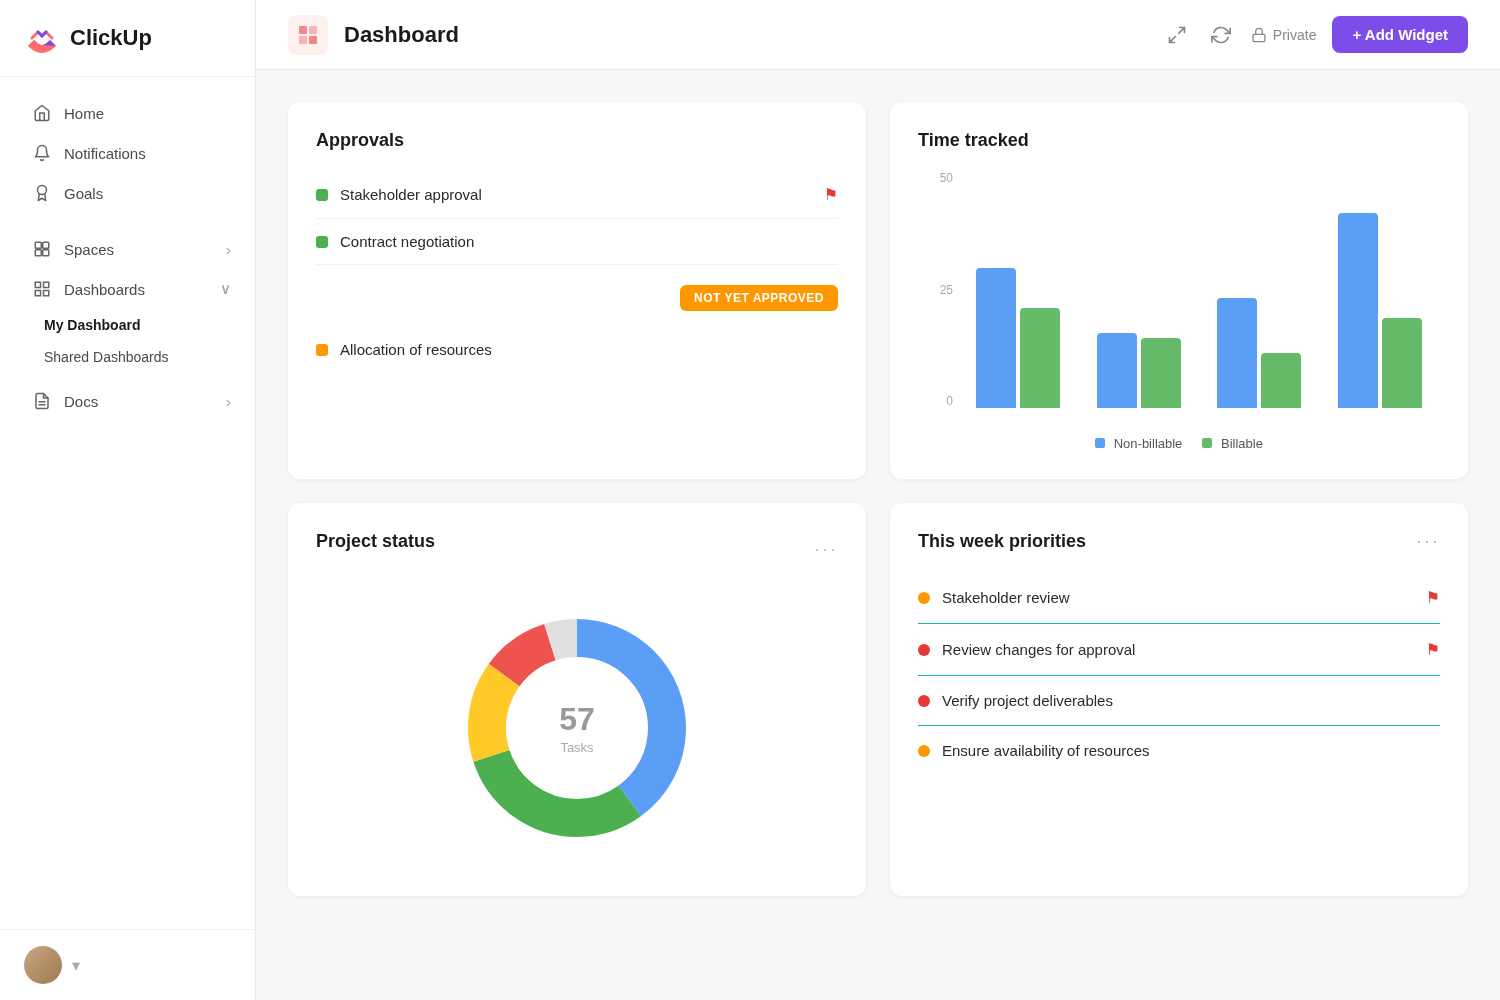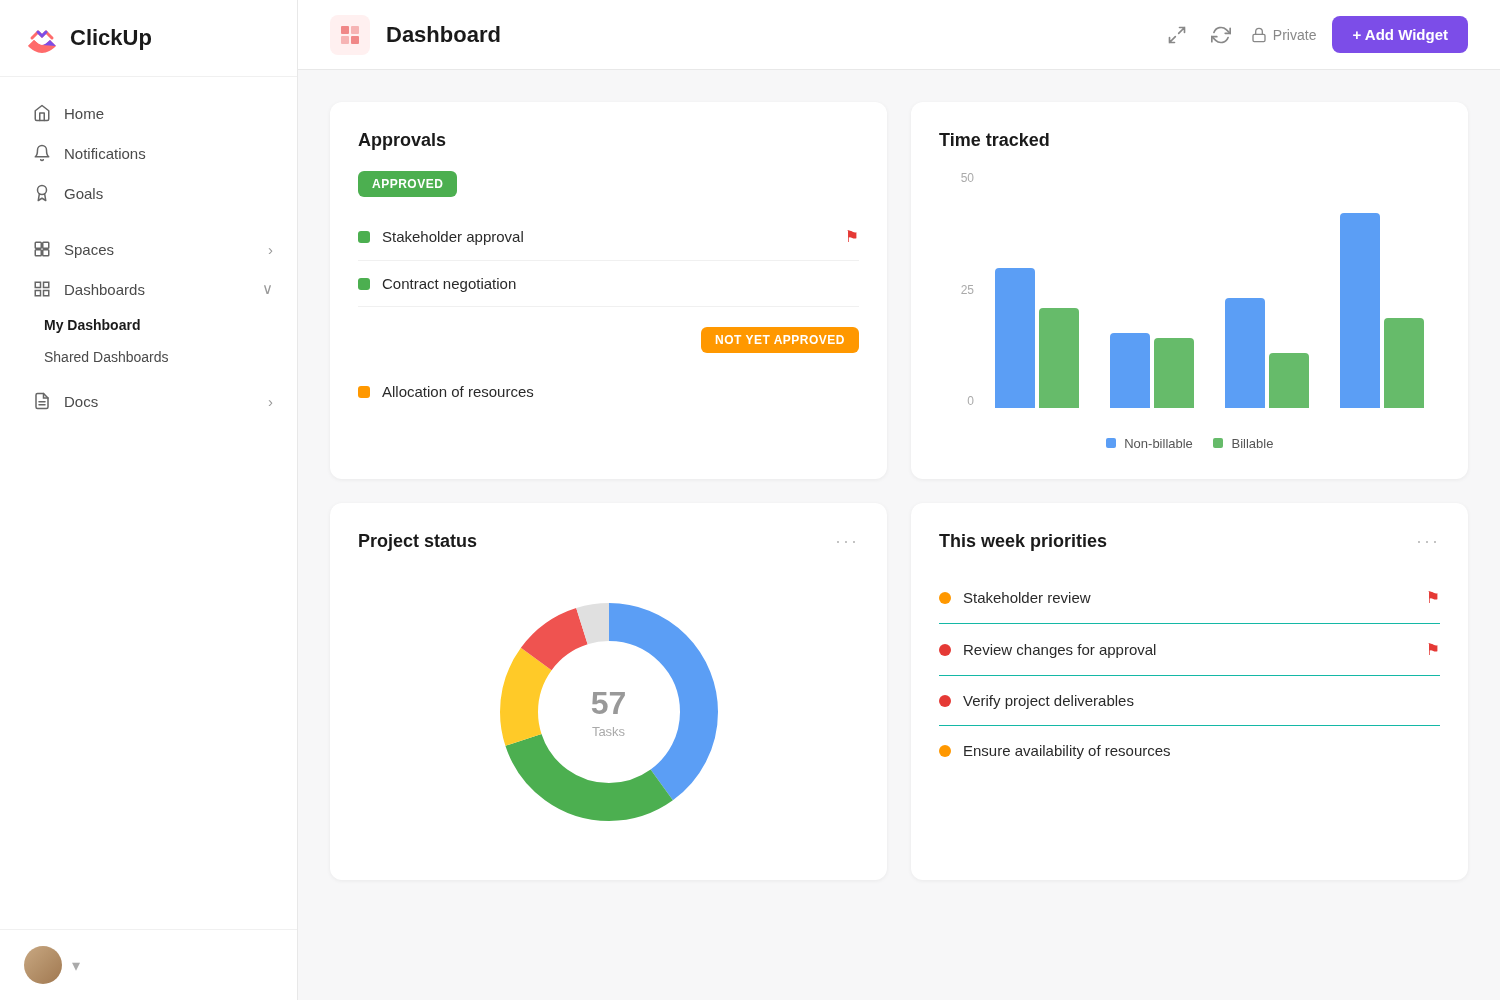--- a/index.html
+++ b/index.html
@@ -1,20 +1,20 @@
 <!DOCTYPE html>
 <html><head>
   <meta charset="utf-8">
   <style>
     * { box-sizing: border-box; margin: 0; padding: 0; }
     body { font-family: -apple-system, BlinkMacSystemFont, 'Segoe UI', sans-serif; background: #f5f5f5; display: flex; height: 1000px; width: 1500px; overflow: hidden; }
 
     
     #sidebar {
-      width: 298px;
+      width: 256px;
       background: #fff;
       border-right: 1px solid #e8e8e8;
       display: flex;
       flex-direction: column;
       padding: 0;
       flex-shrink: 0;
     }
     .sidebar-logo {
       display: flex;
       align-items: center;
@@ -460,23 +460,20 @@
         <span>Private</span>
       </div>
       <button class="add-widget-btn">+ Add Widget</button>
     </div>
   </div>
 
   <div class="dashboard-grid">
 
     <div class="widget-card">
       <div class="widget-title">Approvals</div>
-      <div>
-        <span class="approval-badge badge-approved">APPROVED</span>
-      </div>
       <div class="approval-item">
         <span class="dot dot-green"></span>
         <span>Stakeholder approval</span>
         <span class="flag-icon">⚑</span>
       </div>
       <div class="approval-item">
         <span class="dot dot-green"></span>
         <span>Contract negotiation</span>
       </div>
       <div style="margin-top: 20px; text-align: right;">
@@ -526,21 +523,21 @@
           <span>
             <span class="legend-dot" style="background:#66bb6a;"></span>
             <span>Billable</span>
           </span>
         </div>
       </div>
     </div>
 
     <div class="widget-card">
       <div class="widget-header">
-        <span class="widget-title" style="margin-bottom:0;">Project status</span>
+        <span class="widget-title" style="margin-bottom:16px;">Project status</span>
         <span class="widget-menu">···</span>
       </div>
       <div class="donut-container">
         <svg class="donut-svg" width="240" height="240" viewBox="0 0 240 240">
 
           <circle cx="120" cy="120" r="90" fill="none" stroke="#5b9ef5" stroke-width="38" stroke-dasharray="226 566" stroke-dashoffset="0"></circle>
 
           <circle cx="120" cy="120" r="90" fill="none" stroke="#4caf50" stroke-width="38" stroke-dasharray="169 566" stroke-dashoffset="-226"></circle>
 
           <circle cx="120" cy="120" r="90" fill="none" stroke="#ffca28" stroke-width="38" stroke-dasharray="85 566" stroke-dashoffset="-395"></circle>

